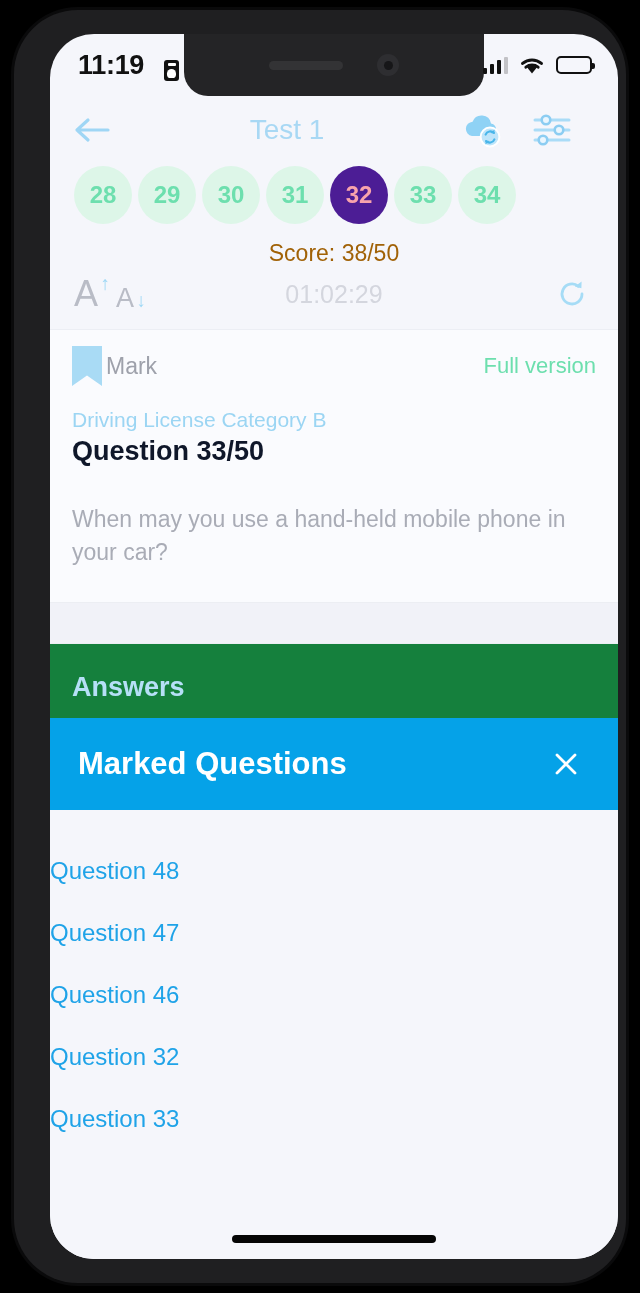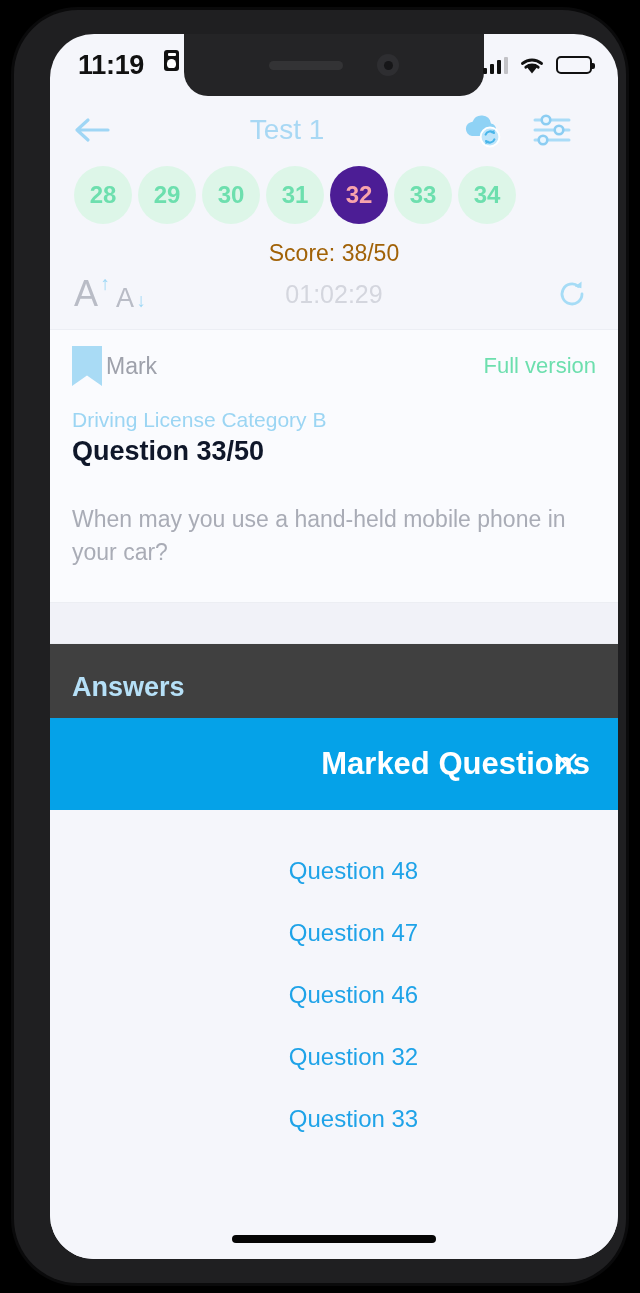--- a/index.html
+++ b/index.html
@@ -42,21 +42,21 @@
   #notch-camera i{ width:9px; height:9px; border-radius:50%; background:#161618; display:block; }
 
   
   .statusbar{
     position:relative; height:62px; z-index:45;
     display:flex; align-items:center; justify-content:space-between;
     padding:0 26px 0 28px;
   }
   .sb-time{
     font-size:27px; font-weight:bold; color:#111;
-    letter-spacing:-0.3px; display:flex; align-items:flex-start; gap:20px;
+    letter-spacing:-0.3px; display:flex; align-items:flex-end; gap:20px;
   }
   .sb-badge{
     width:15px; height:21px; background:#111; border-radius:3px;
     position:relative;
   }
   .sb-badge::before{
     content:""; position:absolute; left:3.5px; top:3px;
     width:8px; height:3px; background:#fff; border-radius:1px;
   }
   .sb-badge::after{
@@ -133,44 +133,44 @@
   .full-version{ margin-left:auto; font-size:22px; color:#6ddfae; }
 
   .cat-label{ padding:12px 22px 0 22px; font-size:21px; color:#9bd5f3; }
   .q-number{ padding:4px 22px 0 22px; font-size:27px; font-weight:bold; color:#0f172a; }
   .q-text{
     padding:36px 22px 34px 22px; font-size:23px; line-height:1.42;
     color:#a9acb6;
   }
   .gap-band{ height:42px; background:#f1f2f8; border-top:1px solid #eceef3;
     border-bottom:1px solid #eceef3; }
-  .answers-wrap{ background:#404040; padding:28px 22px 20px 22px; }
+  .answers-wrap{ background:#15803d; padding:28px 22px 20px 22px; }
   .answers-title{ font-size:27px; font-weight:bold; color:#b6e0f7; }
 
   
   .modal{
     position:absolute; left:0; right:0; top:684px; bottom:0;
     background:#f5f6fb; z-index:30; display:flex; flex-direction:column;
   }
   .modal-header{
     background:#05a2e8; height:92px; display:flex; align-items:center;
     padding:0 28px 0 28px; position:relative;
   }
   .modal-title{
-    flex:1; text-align:right; color:#fff; font-size:31px; font-weight:bold;
+    flex:1; text-align:left; color:#fff; font-size:31px; font-weight:bold;
   }
   .modal-close{
     position:absolute; right:30px; top:50%; transform:translateY(-50%);
     width:44px; height:44px; display:flex; align-items:center; justify-content:center;
     color:#fff; font-size:33px; line-height:1;
   }
   .modal-body{ flex:1; padding-top:30px; overflow:hidden; }
   .modal-item{
-    text-align:center; font-size:24px; color:#1fa3e8;
-    padding:17px 0; cursor:pointer;margin-left:39px;
+    font-size:24px; color:#1fa3e8;
+    padding:17px 0; cursor:pointer;
   }
 
   
   .home-indicator{
     position:absolute; bottom:16px; left:50%; transform:translateX(-50%);
     width:204px; height:8px; background:#050505; border-radius:6px; z-index:60;
   }
 </style>
 </head>
 <body>

